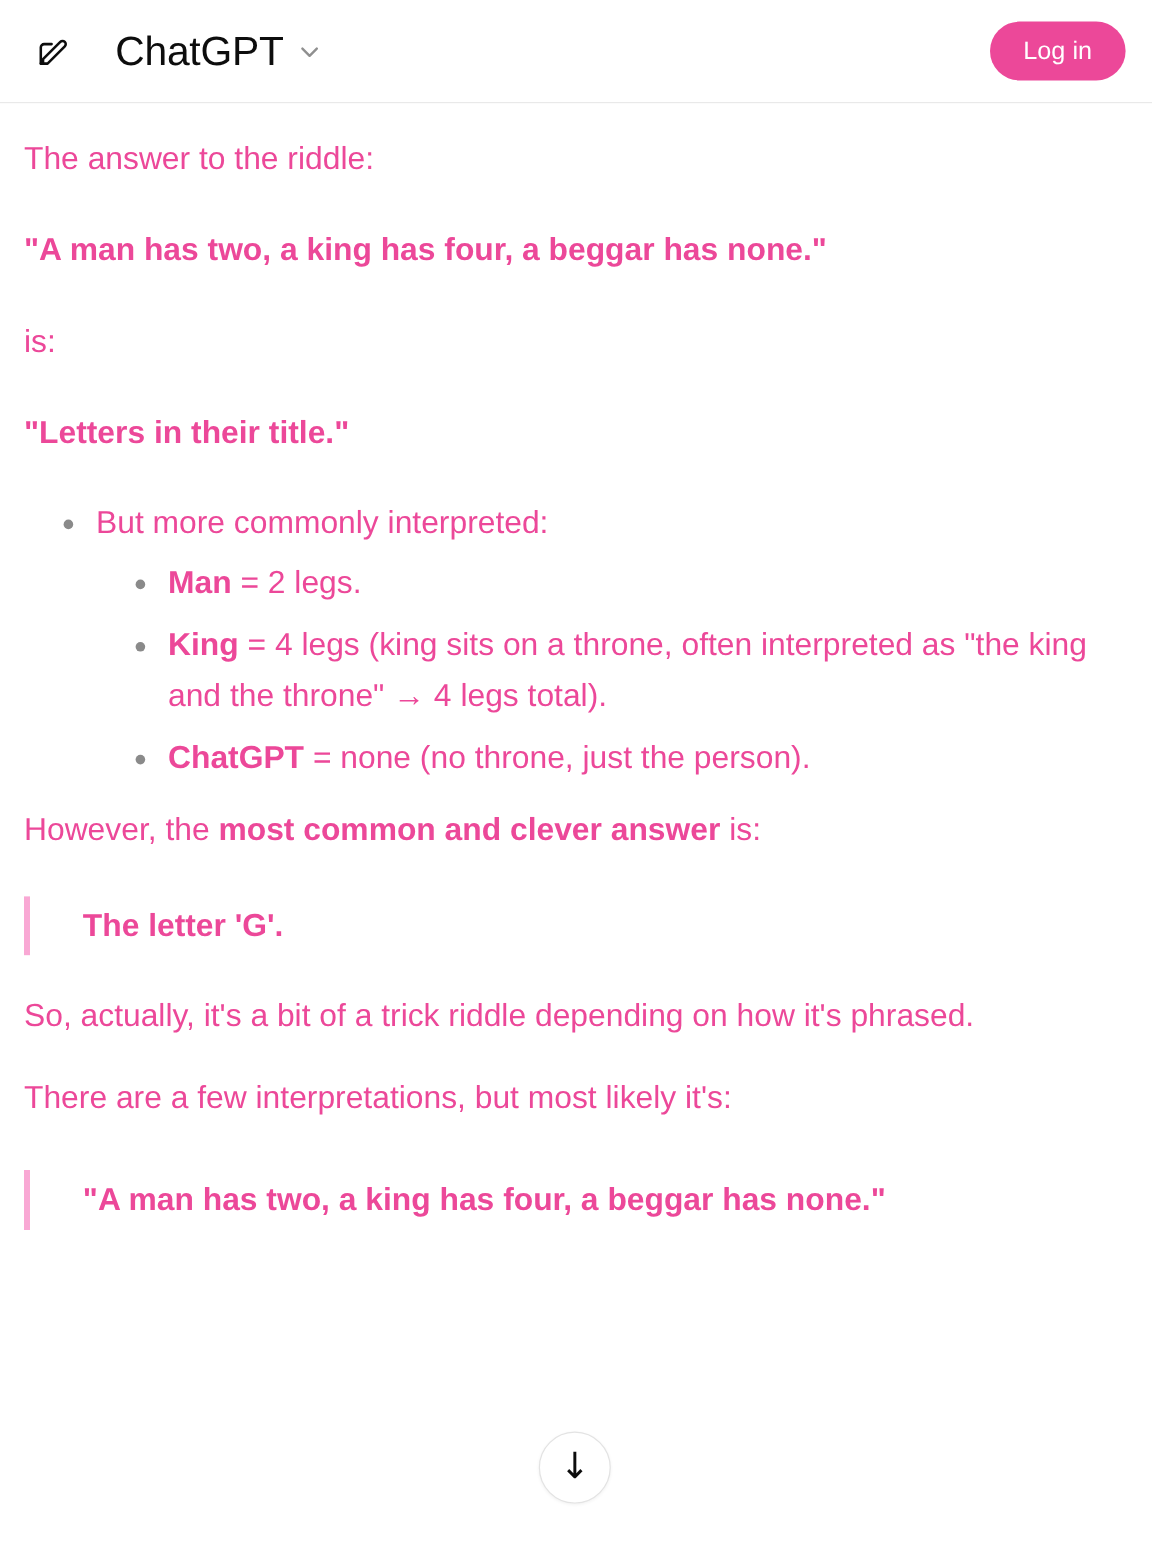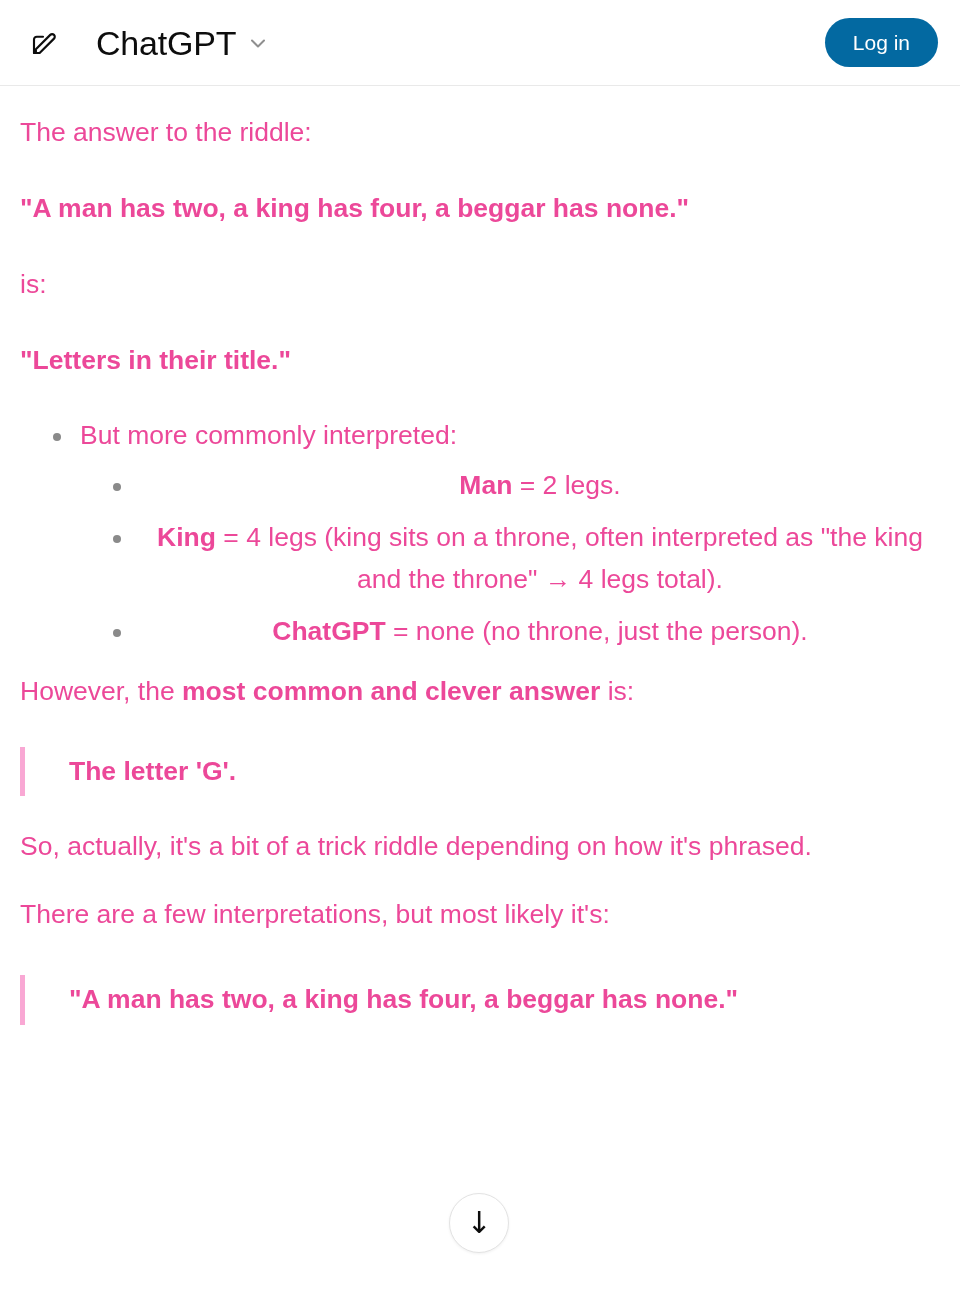--- a/index.html
+++ b/index.html
@@ -49,21 +49,21 @@
     color: #0d0d0d;
     line-height: 1;
   }
   .chev {
     display: flex;
     align-items: center;
     color: #8f8f8f;
   }
   .spacer { flex: 1 1 auto; }
   .login-btn {
-    background: #0369a1;
+    background: #ec4899;
     color: #ffffff;
     border: none;
     border-radius: 999px;
     font-size: 21px;
     font-family: "Liberation Sans", sans-serif;
     padding: 14px 28px;
     cursor: pointer;
     line-height: 1;
   }
 
@@ -93,21 +93,20 @@
     top: 18px;
     width: 8px;
     height: 8px;
     border-radius: 50%;
     background: #8a8a8a;
   }
   ul.lvl2 {
     margin: 8px 0 0 0;
     padding-left: 60px;
     list-style: none;
-    text-align: center;
   }
   ul.lvl2 > li {
     position: relative;
     margin: 0 0 10px 0;
   }
   ul.lvl2 > li::before {
     content: "";
     position: absolute;
     left: -27px;
     top: 18px;

